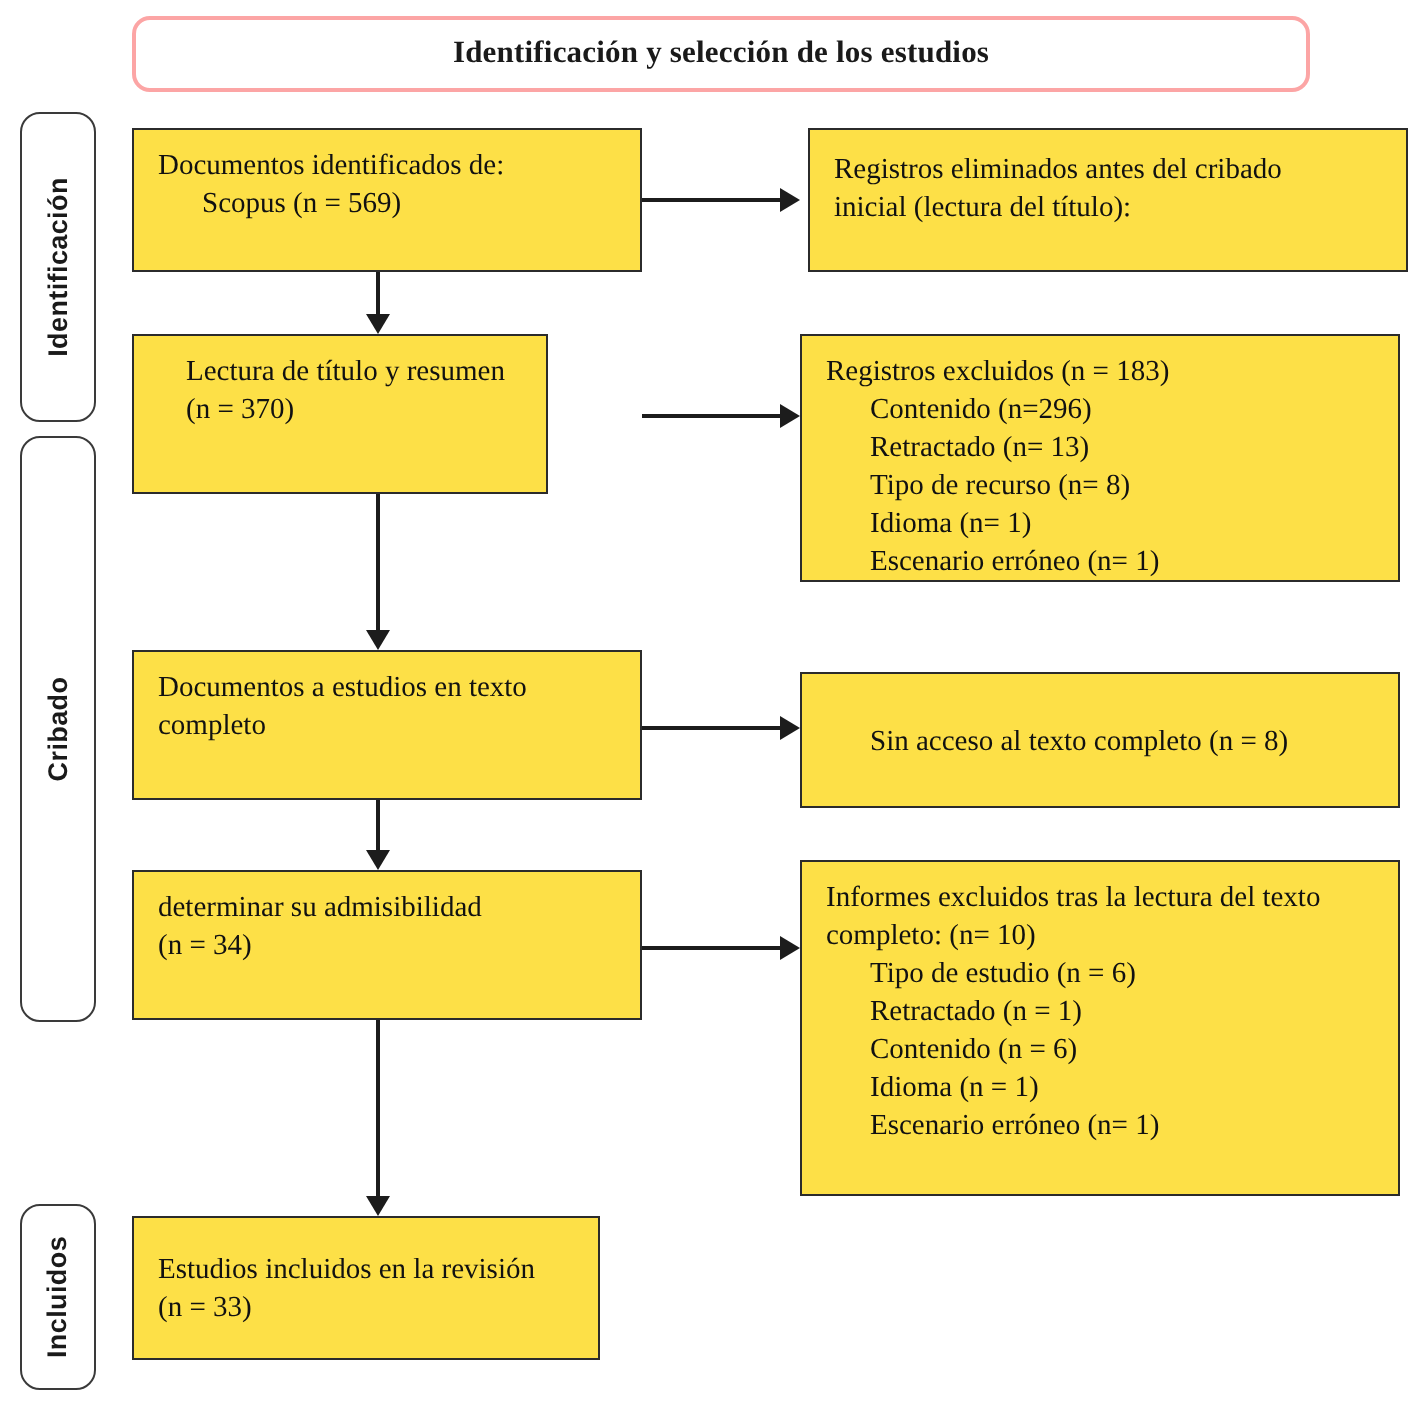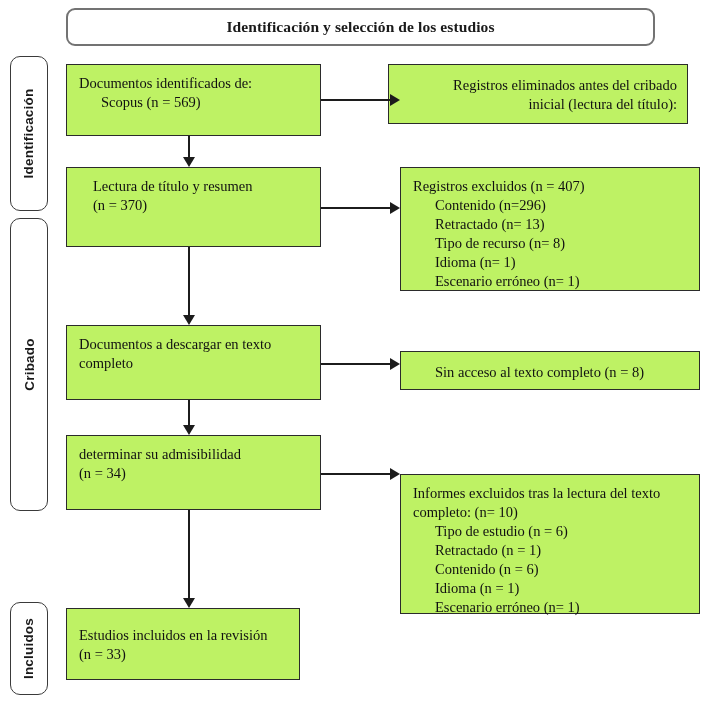--- a/index.html
+++ b/index.html
@@ -22,21 +22,21 @@
     height: 713px;
   }
 
   
   .title-banner {
     position: absolute;
     left: 66px;
     top: 8px;
     width: 589px;
     height: 38px;
-    border: 2px solid #737373;
+    border: 2px solid #fca5a5;
     border-radius: 9px;
     box-sizing: border-box;
     display: flex;
     align-items: center;
     justify-content: center;
     background: #ffffff;
   }
   .title-banner .title-text {
     font-family: "Liberation Serif", serif;
     font-size: 15.5px;
@@ -69,45 +69,45 @@
 
   .stage-identificacion { left: 10px; top: 56px;  width: 38px; height: 155px; }
   .stage-cribado        { left: 10px; top: 218px; width: 38px; height: 293px; }
   .stage-incluidos      { left: 10px; top: 602px; width: 38px; height: 93px;  }
 
   
   .pbox {
     position: absolute;
     border: 1.7px solid #2b2b2b;
     box-sizing: border-box;
-    background: #bef264;
+    background: #fde047;
     padding: 9px 10px 6px 12px;
   }
   .pbox .line {
     font-family: "Liberation Serif", serif;
     font-size: 14.5px;
     line-height: 19px;
     color: #111111;
     white-space: pre;
   }
   .pbox .line.indent-1 { padding-left: 22px; }
   .pbox .line.indent-2 { padding-left: 30px; }
 
   
   .box-identificados { left: 66px;  top: 64px;  width: 255px; height: 72px; }
-  .box-lectura       { left: 66px;  top: 167px; width: 255px; height: 80px; padding-left: 26px; }
+  .box-lectura       { left: 66px;  top: 167px; width: 208px; height: 80px; padding-left: 26px; }
   .box-descargar     { left: 66px;  top: 325px; width: 255px; height: 75px; }
   .box-evaluados     { left: 66px;  top: 435px; width: 255px; height: 75px; }
   .box-incluidos     { left: 66px;  top: 608px; width: 234px; height: 72px; }
 
   
-  .box-duplicados    { left: 388px; top: 64px;  width: 300px; height: 60px; padding-top: 11px; text-align: right; }
+  .box-duplicados    { left: 404px; top: 64px;  width: 300px; height: 72px; padding-top: 11px; }
   .box-excluidos     { left: 400px; top: 167px; width: 300px; height: 124px; }
-  .box-sinacceso     { left: 400px; top: 336px; width: 300px; height: 39px; margin-top: 15px; }
-  .box-informes      { left: 400px; top: 430px; width: 300px; height: 140px; margin-top: 44px; }
+  .box-sinacceso     { left: 400px; top: 336px; width: 300px; height: 68px; }
+  .box-informes      { left: 400px; top: 430px; width: 300px; height: 168px; }
 
   .box-sinacceso { display: flex; align-items: center; }
 
   
   .conn {
     position: absolute;
     background: #1c1c1c;
   }
   .vline { width: 2px; }
   .hline { height: 2px; }
@@ -175,30 +175,30 @@
     <div class="line">Registros eliminados antes del cribado</div>
     <div class="line">inicial (lectura del título):</div>
   </div>
 
   <div class="pbox box-lectura">
     <div class="line">Lectura de título y resumen</div>
     <div class="line">(n = 370)</div>
   </div>
 
   <div class="pbox box-excluidos">
-    <div class="line">Registros excluidos (n = 407)</div>
+    <div class="line">Registros excluidos (n = 183)</div>
     <div class="line indent-1">Contenido (n=296)</div>
     <div class="line indent-1">Retractado (n= 13)</div>
     <div class="line indent-1">Tipo de recurso (n= 8)</div>
     <div class="line indent-1">Idioma (n= 1)</div>
     <div class="line indent-1">Escenario erróneo (n= 1)</div>
   </div>
 
   <div class="pbox box-descargar">
-    <div class="line">Documentos a descargar en texto</div>
+    <div class="line">Documentos a estudios en texto</div>
     <div class="line">completo</div>
   </div>
 
   <div class="pbox box-sinacceso">
     <div class="line indent-1">Sin acceso al texto completo (n = 8)</div>
   </div>
 
   <div class="pbox box-evaluados">
     <div class="line">determinar su admisibilidad</div>
     <div class="line">(n = 34)</div>

